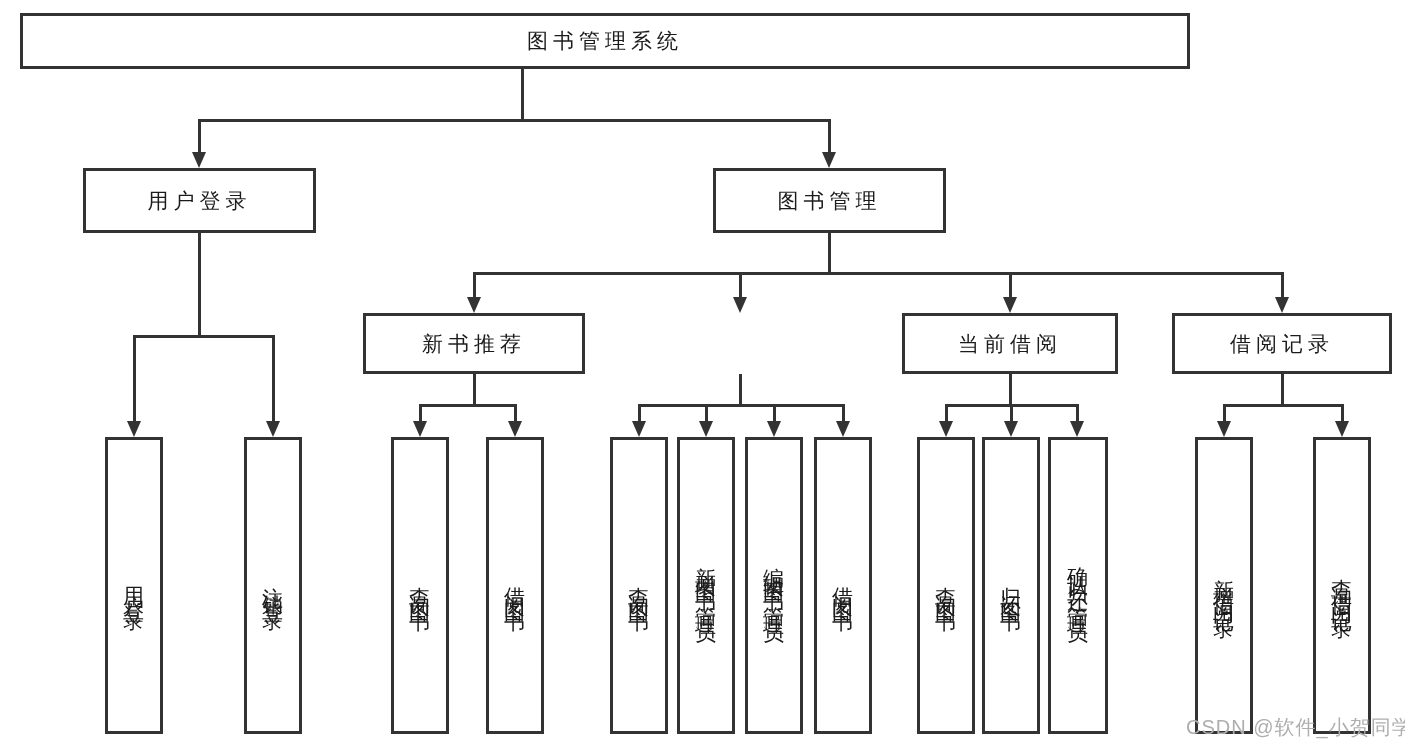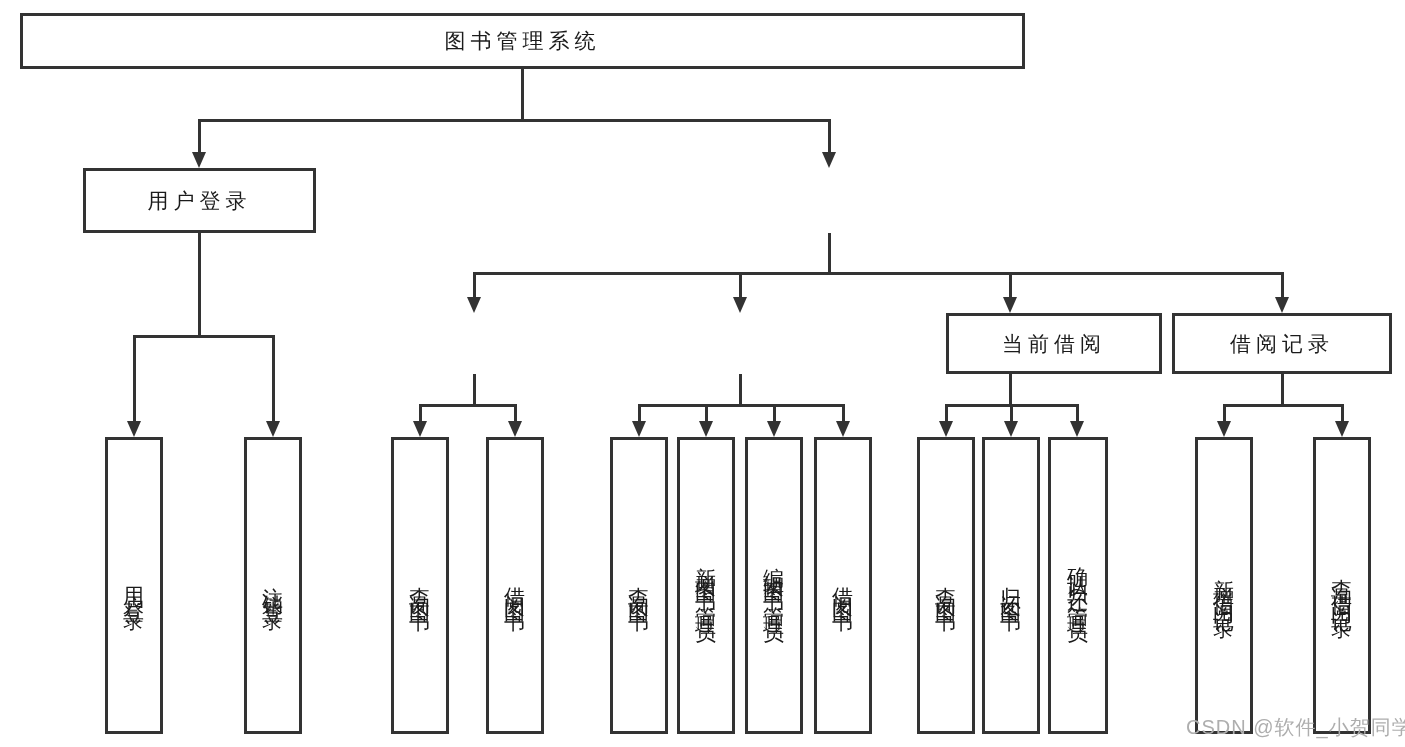--- a/index.html
+++ b/index.html
@@ -48,29 +48,35 @@
     letter-spacing:1px;
     z-index:3;
     white-space:nowrap;
   }
 </style>
 </head>
 <body>
 
 <div id="canvas">
 
-  <div class="box" style="left:20px;top:13px;width:1005px;height:56px;">
+  <div class="box" style="left:20px;top:13px;width:1170px;height:56px;">
     <span>图书管理系统</span>
   </div>
 
   <div class="box" style="left:83px;top:168px;width:233px;height:65px;">
     <span>用户登录</span>
   </div>
+  <div class="box" style="left:713px;top:168px;width:233px;height:65px;">
+    <span>图书管理</span>
+  </div>
 
-  <div class="box" style="left:902px;top:313px;width:216px;height:61px;margin-left:44px;">
+  <div class="box" style="left:363px;top:313px;width:222px;height:61px;">
+    <span>新书推荐</span>
+  </div>
+  <div class="box" style="left:902px;top:313px;width:216px;height:61px;">
     <span>当前借阅</span>
   </div>
   <div class="box" style="left:1172px;top:313px;width:220px;height:61px;">
     <span>借阅记录</span>
   </div>
 
   <div class="box" style="left:105px;top:437px;width:58px;height:297px;">
     <span class="vtext">用户登录</span>
   </div>
   <div class="box" style="left:244px;top:437px;width:58px;height:297px;">

